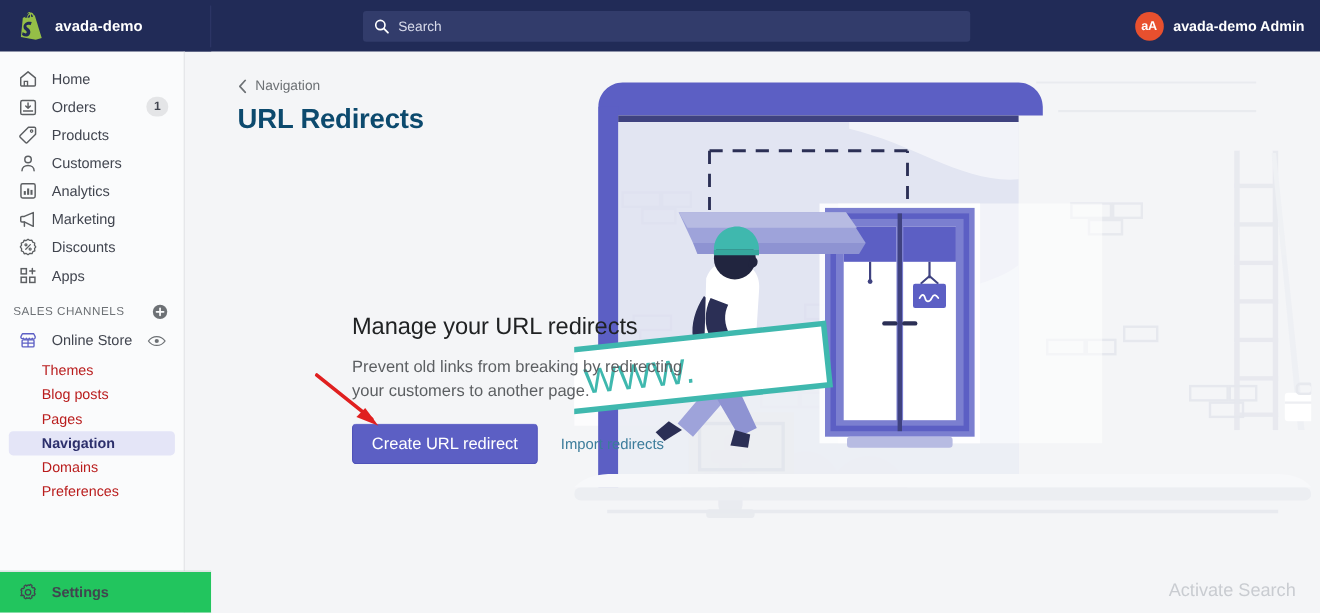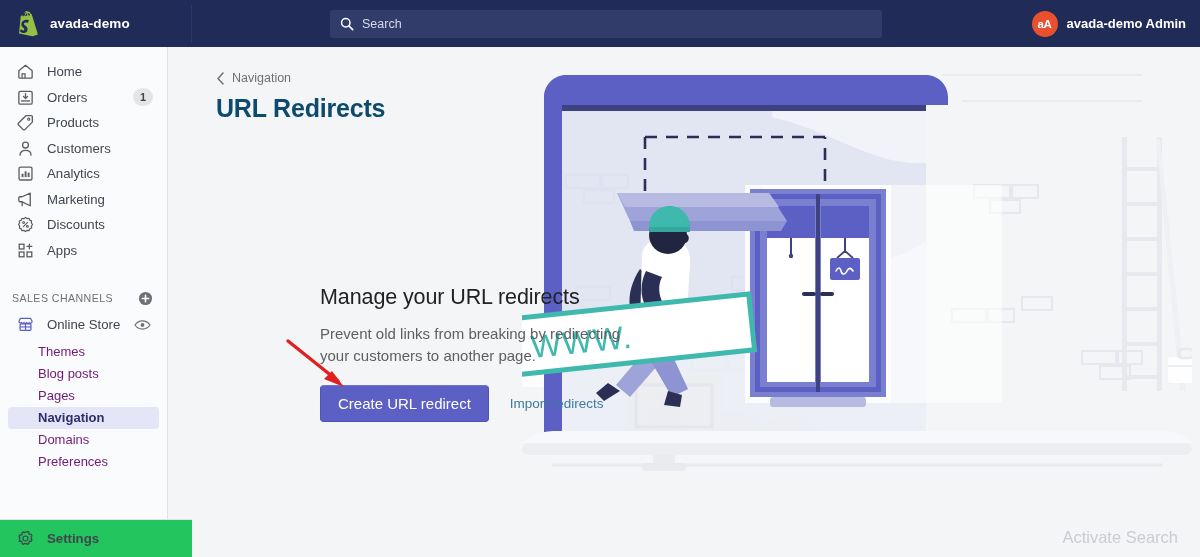--- a/index.html
+++ b/index.html
@@ -68,38 +68,38 @@
   .nav-ico { width: 19px; height: 19px; flex: none; display: block; }
   .nav-label { font-size: 13.2px; color: #41454f; white-space: nowrap; }
   .badge {
     position: absolute; right: 6px;
     min-width: 20px; height: 18px; padding: 0 6px;
     background: #e4e5e7; color: #41454f;
     border-radius: 9px; font-size: 11px; font-weight: bold;
     display: flex; align-items: center; justify-content: center;
   }
   .section-head {
-    margin-top: 23px; height: 24px;
+    margin-top: 8px; height: 24px;
     display: flex; align-items: center;
     padding: 0 14px 0 12px;
   }
   .section-title {
     font-size: 10.6px; color: #6d7175; letter-spacing: .45px;
     font-weight: normal; flex: 1;
   }
   .plus-ico { width: 15px; height: 15px; display: block; cursor: pointer; }
   .eye-ico { width: 17px; height: 12px; display: block; cursor: pointer; }
   .subnav { margin-top: 3px; }
   .sub-item {
     height: 22px; margin: 0 8px 0 8px;
     display: flex; align-items: center;
     padding-left: 30px; border-radius: 4px;
     cursor: pointer;
   }
-  .sub-label { font-size: 13px; color: #701a75; white-space: nowrap; }
+  .sub-label { font-size: 13px; color: #b91c1c; white-space: nowrap; }
   .sub-item.active { background: #e4e5f7; }
   .sub-item.active .sub-label { color: #2c2f6b; font-weight: bold; }
   .sidebar-footer {
     position: absolute; bottom: 0; left: 0; width: 192px; height: 38px;
     border-top: 1px solid #e1e3e5;
     display: flex; align-items: center; gap: 12px; padding-left: 16px;
     cursor: pointer; background: #22c55e;
   }
   .settings-label { font-size: 13.2px; color: #41454f; font-weight: bold; }
 

